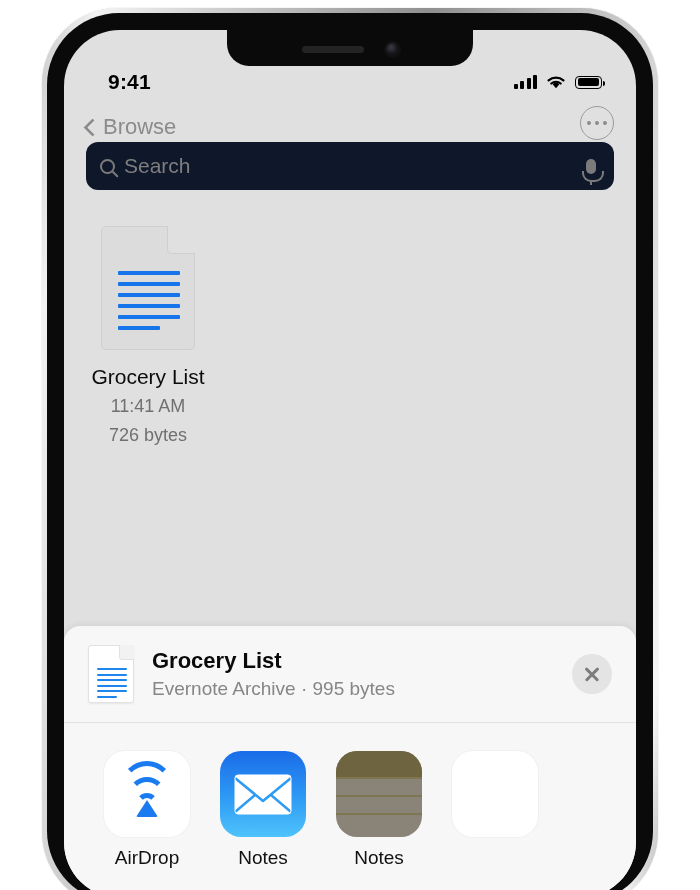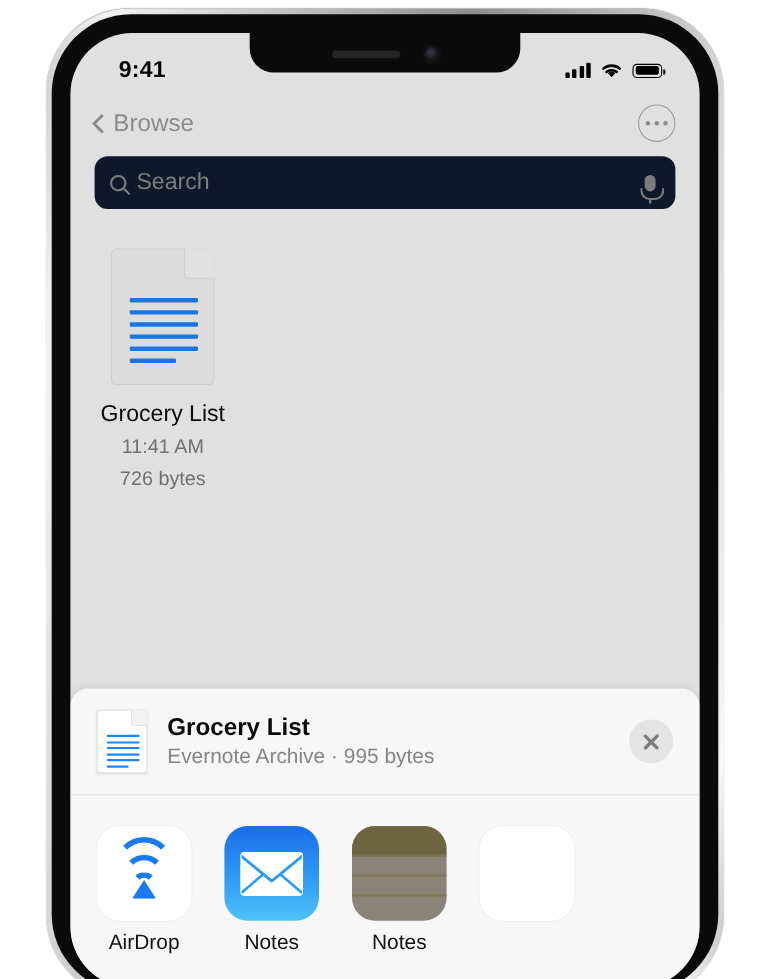--- a/index.html
+++ b/index.html
@@ -50,41 +50,41 @@
     border-radius:0 0 22px 22px; z-index:30;
     display:flex; align-items:center; justify-content:center; gap:22px;
   }
   .speaker{ width:62px; height:7px; border-radius:4px; background:#242424; margin-top:3px; }
   .camera{ width:13px; height:13px; border-radius:50%;
            background:radial-gradient(circle at 40% 35%,#3c3c44 0%,#15151a 55%,#0d0d10 100%);
            box-shadow:0 0 0 2px #121212; margin-top:3px; }
 
   
   .statusbar{
-    position:absolute; top:0; left:0; width:572px; height:54px;
+    position:absolute; top:18px; left:0; width:572px; height:54px;
     display:flex; align-items:center; justify-content:space-between;
     padding:14px 34px 0 44px; z-index:20;
   }
   .clock{ font-size:21px; font-weight:bold; color:#000; letter-spacing:.2px; }
   .status-right{ display:flex; align-items:center; gap:8px; }
   .bars{ display:flex; align-items:flex-end; gap:2.5px; height:14px; }
   .bars i{ display:block; width:4px; background:#000; border-radius:1px; }
   .bars i:nth-child(1){ height:5px; }
   .bars i:nth-child(2){ height:8px; }
   .bars i:nth-child(3){ height:11px; }
   .bars i:nth-child(4){ height:14px; }
   .batt{ width:27px; height:13px; border:1.6px solid #000; border-radius:4px; padding:1.6px; position:relative; }
   .batt::after{ content:""; position:absolute; right:-4px; top:4px; width:2.4px; height:5px;
                 background:#000; border-radius:0 2px 2px 0; }
   .batt span{ display:block; height:100%; width:100%; background:#000; border-radius:2px; }
 
   
   .navbar{
     position:absolute; top:54px; left:0; width:572px; height:56px;
-    display:flex; align-items:center; z-index:15;
+    display:flex; align-items:flex-end; z-index:15;
   }
   .nav-back{ display:flex; align-items:center; gap:4px; margin-left:22px; cursor:pointer; }
   .chev{ width:13px; height:13px; border-left:3px solid #8b8b8b; border-bottom:3px solid #8b8b8b;
          transform:rotate(45deg); border-radius:1px; }
   .nav-back-label{ font-size:22px; color:#8b8b8b; }
   .nav-title{
     position:absolute; left:0; right:0; text-align:center;
     font-size:23px; font-weight:bold; color:#000; pointer-events:none;
   }
   .nav-more{
@@ -157,21 +157,21 @@
   }
   .sheet-close::before,.sheet-close::after{
     content:""; position:absolute; left:11px; top:19px; width:18px; height:2.6px;
     background:#7d7d7d; border-radius:2px;
   }
   .sheet-close::before{ transform:rotate(45deg); }
   .sheet-close::after{ transform:rotate(-45deg); }
   .sheet-div{ height:1px; background:#e3e3e3; margin:0 0 0 0; }
 
   
-  .approw{ display:flex; align-items:flex-start; padding:28px 0 0 24px; gap:30px; }
+  .approw{ display:flex; align-items:flex-start; padding:28px 0 0 24px; gap:30px;margin-left:16px; }
   .app{ width:86px; text-align:center; cursor:pointer; flex:none; }
   .appicon{ width:86px; height:86px; border-radius:21px; margin:0 auto 10px; position:relative; overflow:hidden; }
   .applabel{ font-size:19px; color:#111; }
 
   .ic-airdrop{ background:#ffffff; box-shadow:0 0 0 1px #f0f0f0; }
   .ic-messages{ background:linear-gradient(180deg,#5ef07c 0%,#23c52f 100%); }
   .ic-mail{ background:linear-gradient(180deg,#1a6ce8 0%,#2e9bf5 55%,#4fc3fb 100%); }
   .ic-notes{ background:#8a8478; }
   .ic-notes .band{ position:absolute; left:0; right:0; top:0; height:26px; background:#6e6540; }
   .ic-notes .ln{ position:absolute; left:0; right:0; height:1.5px; background:#7e7651; }

